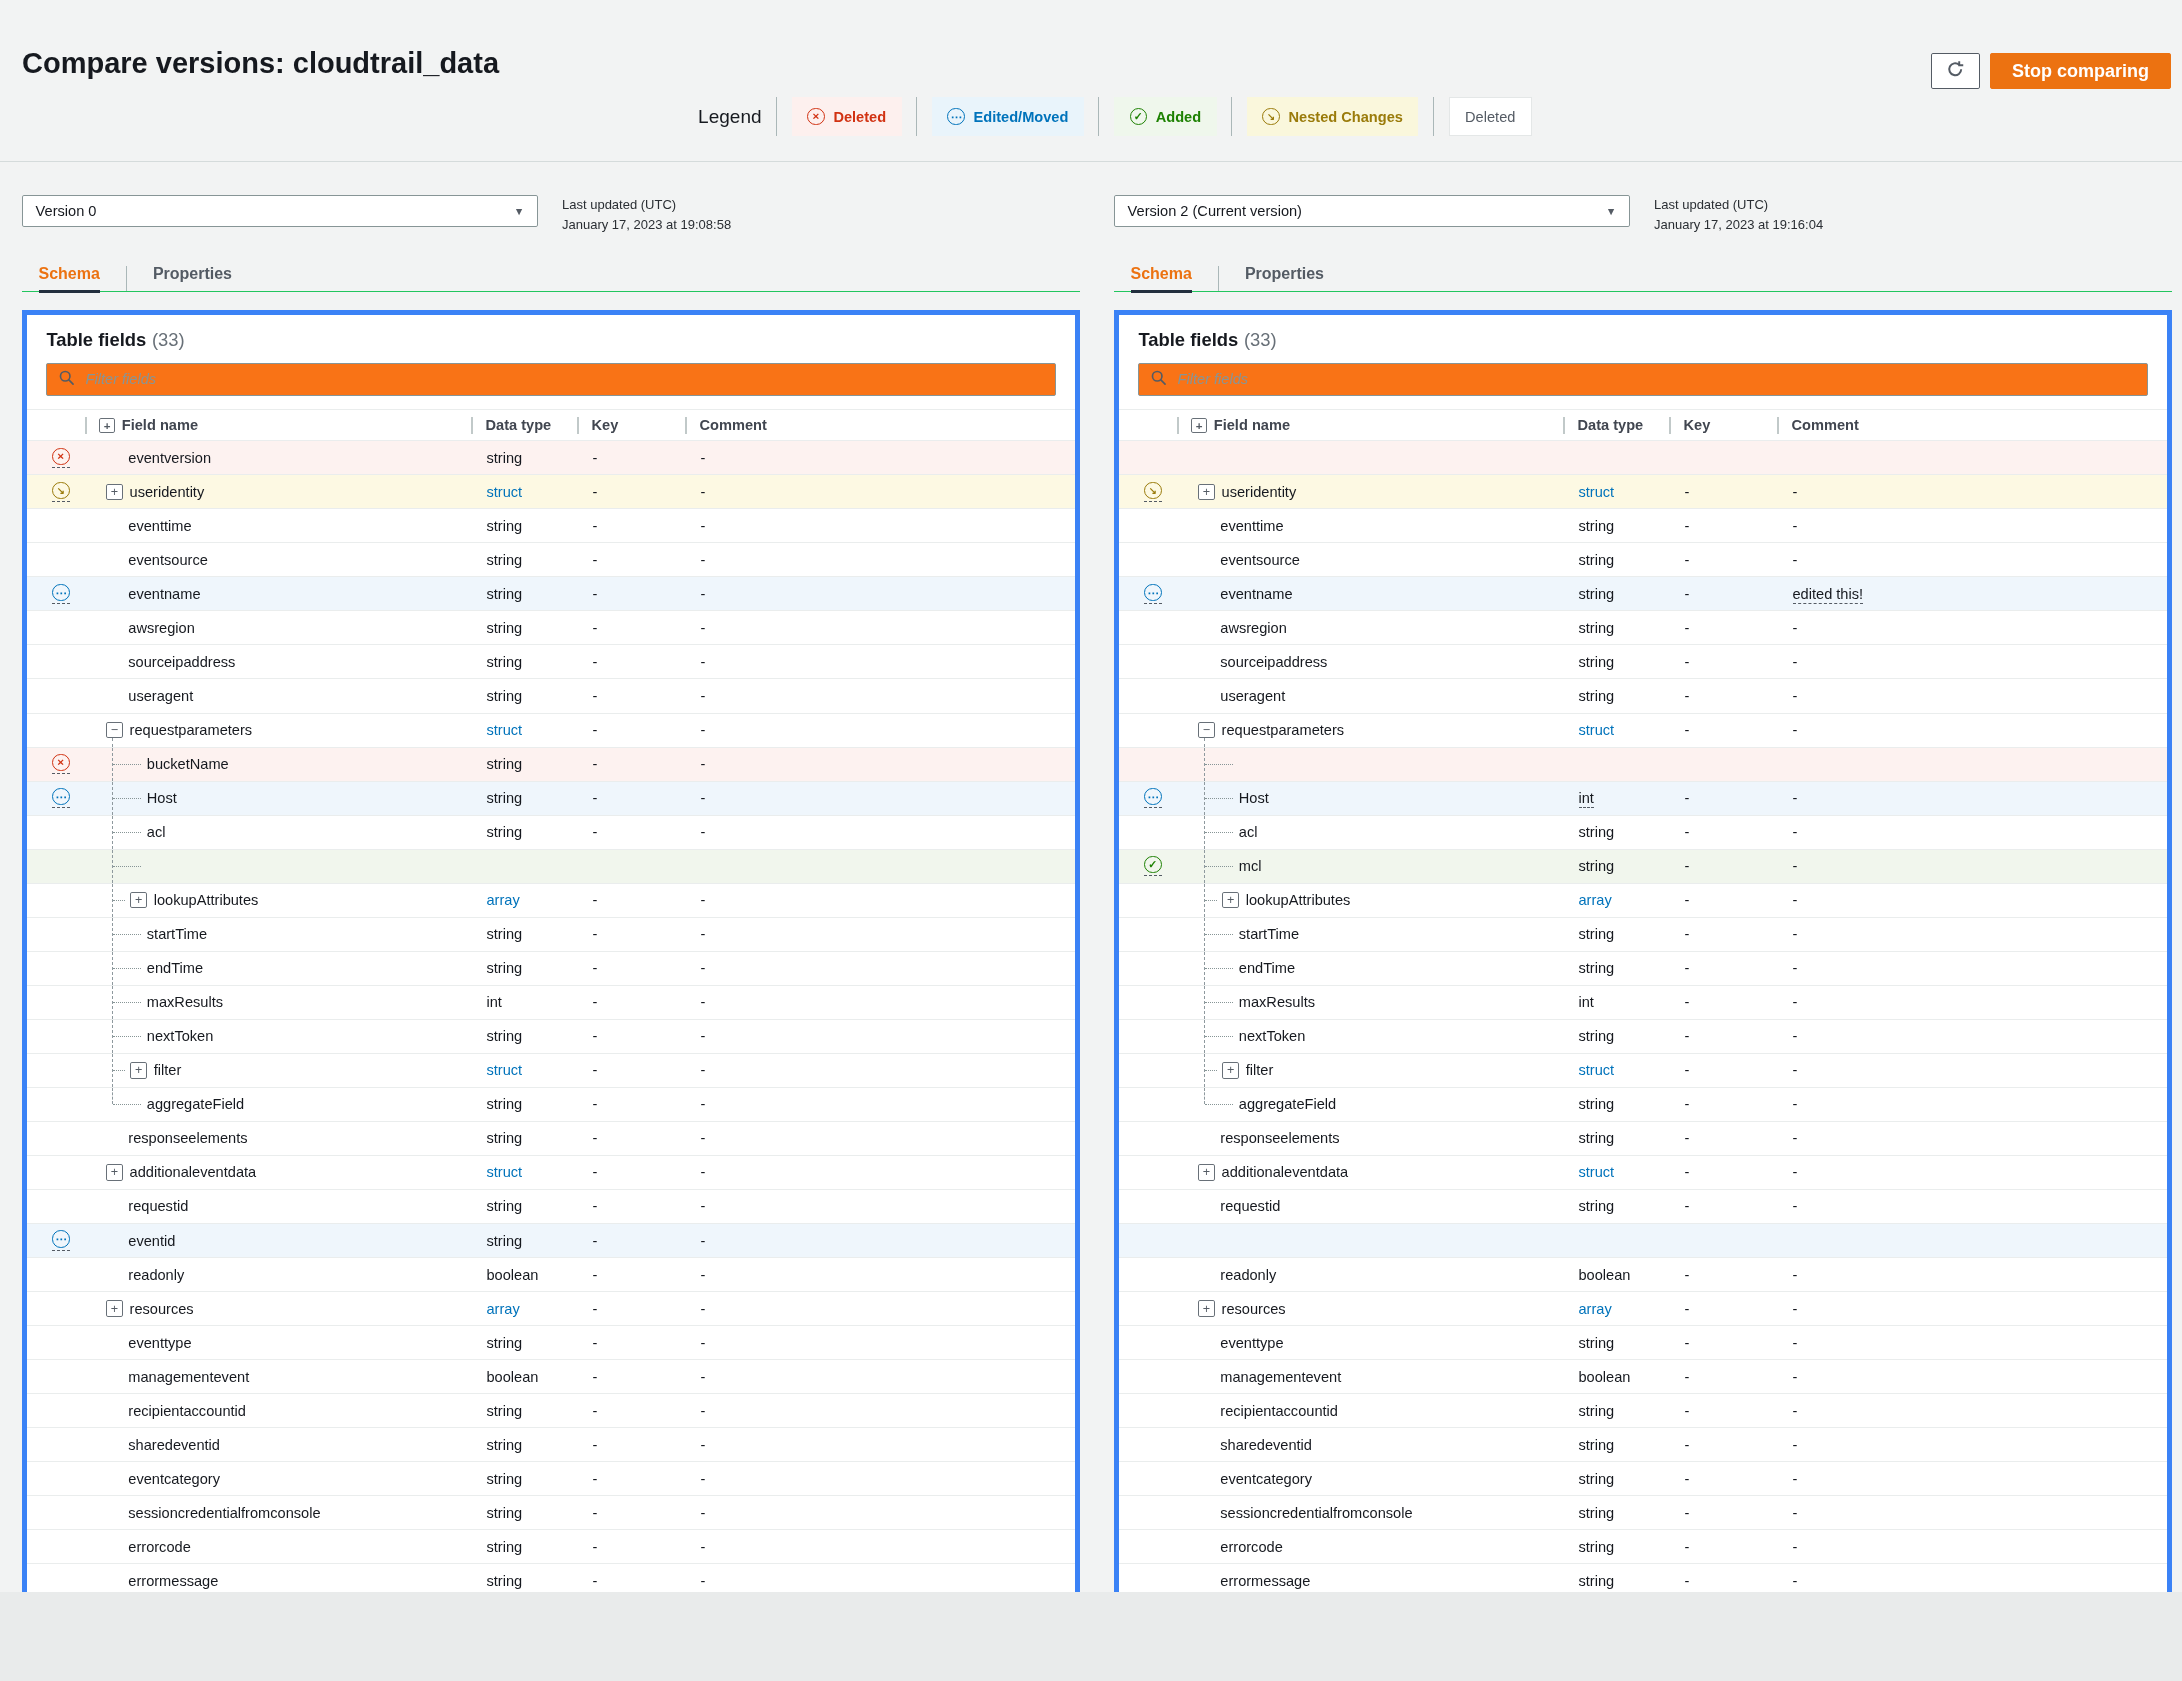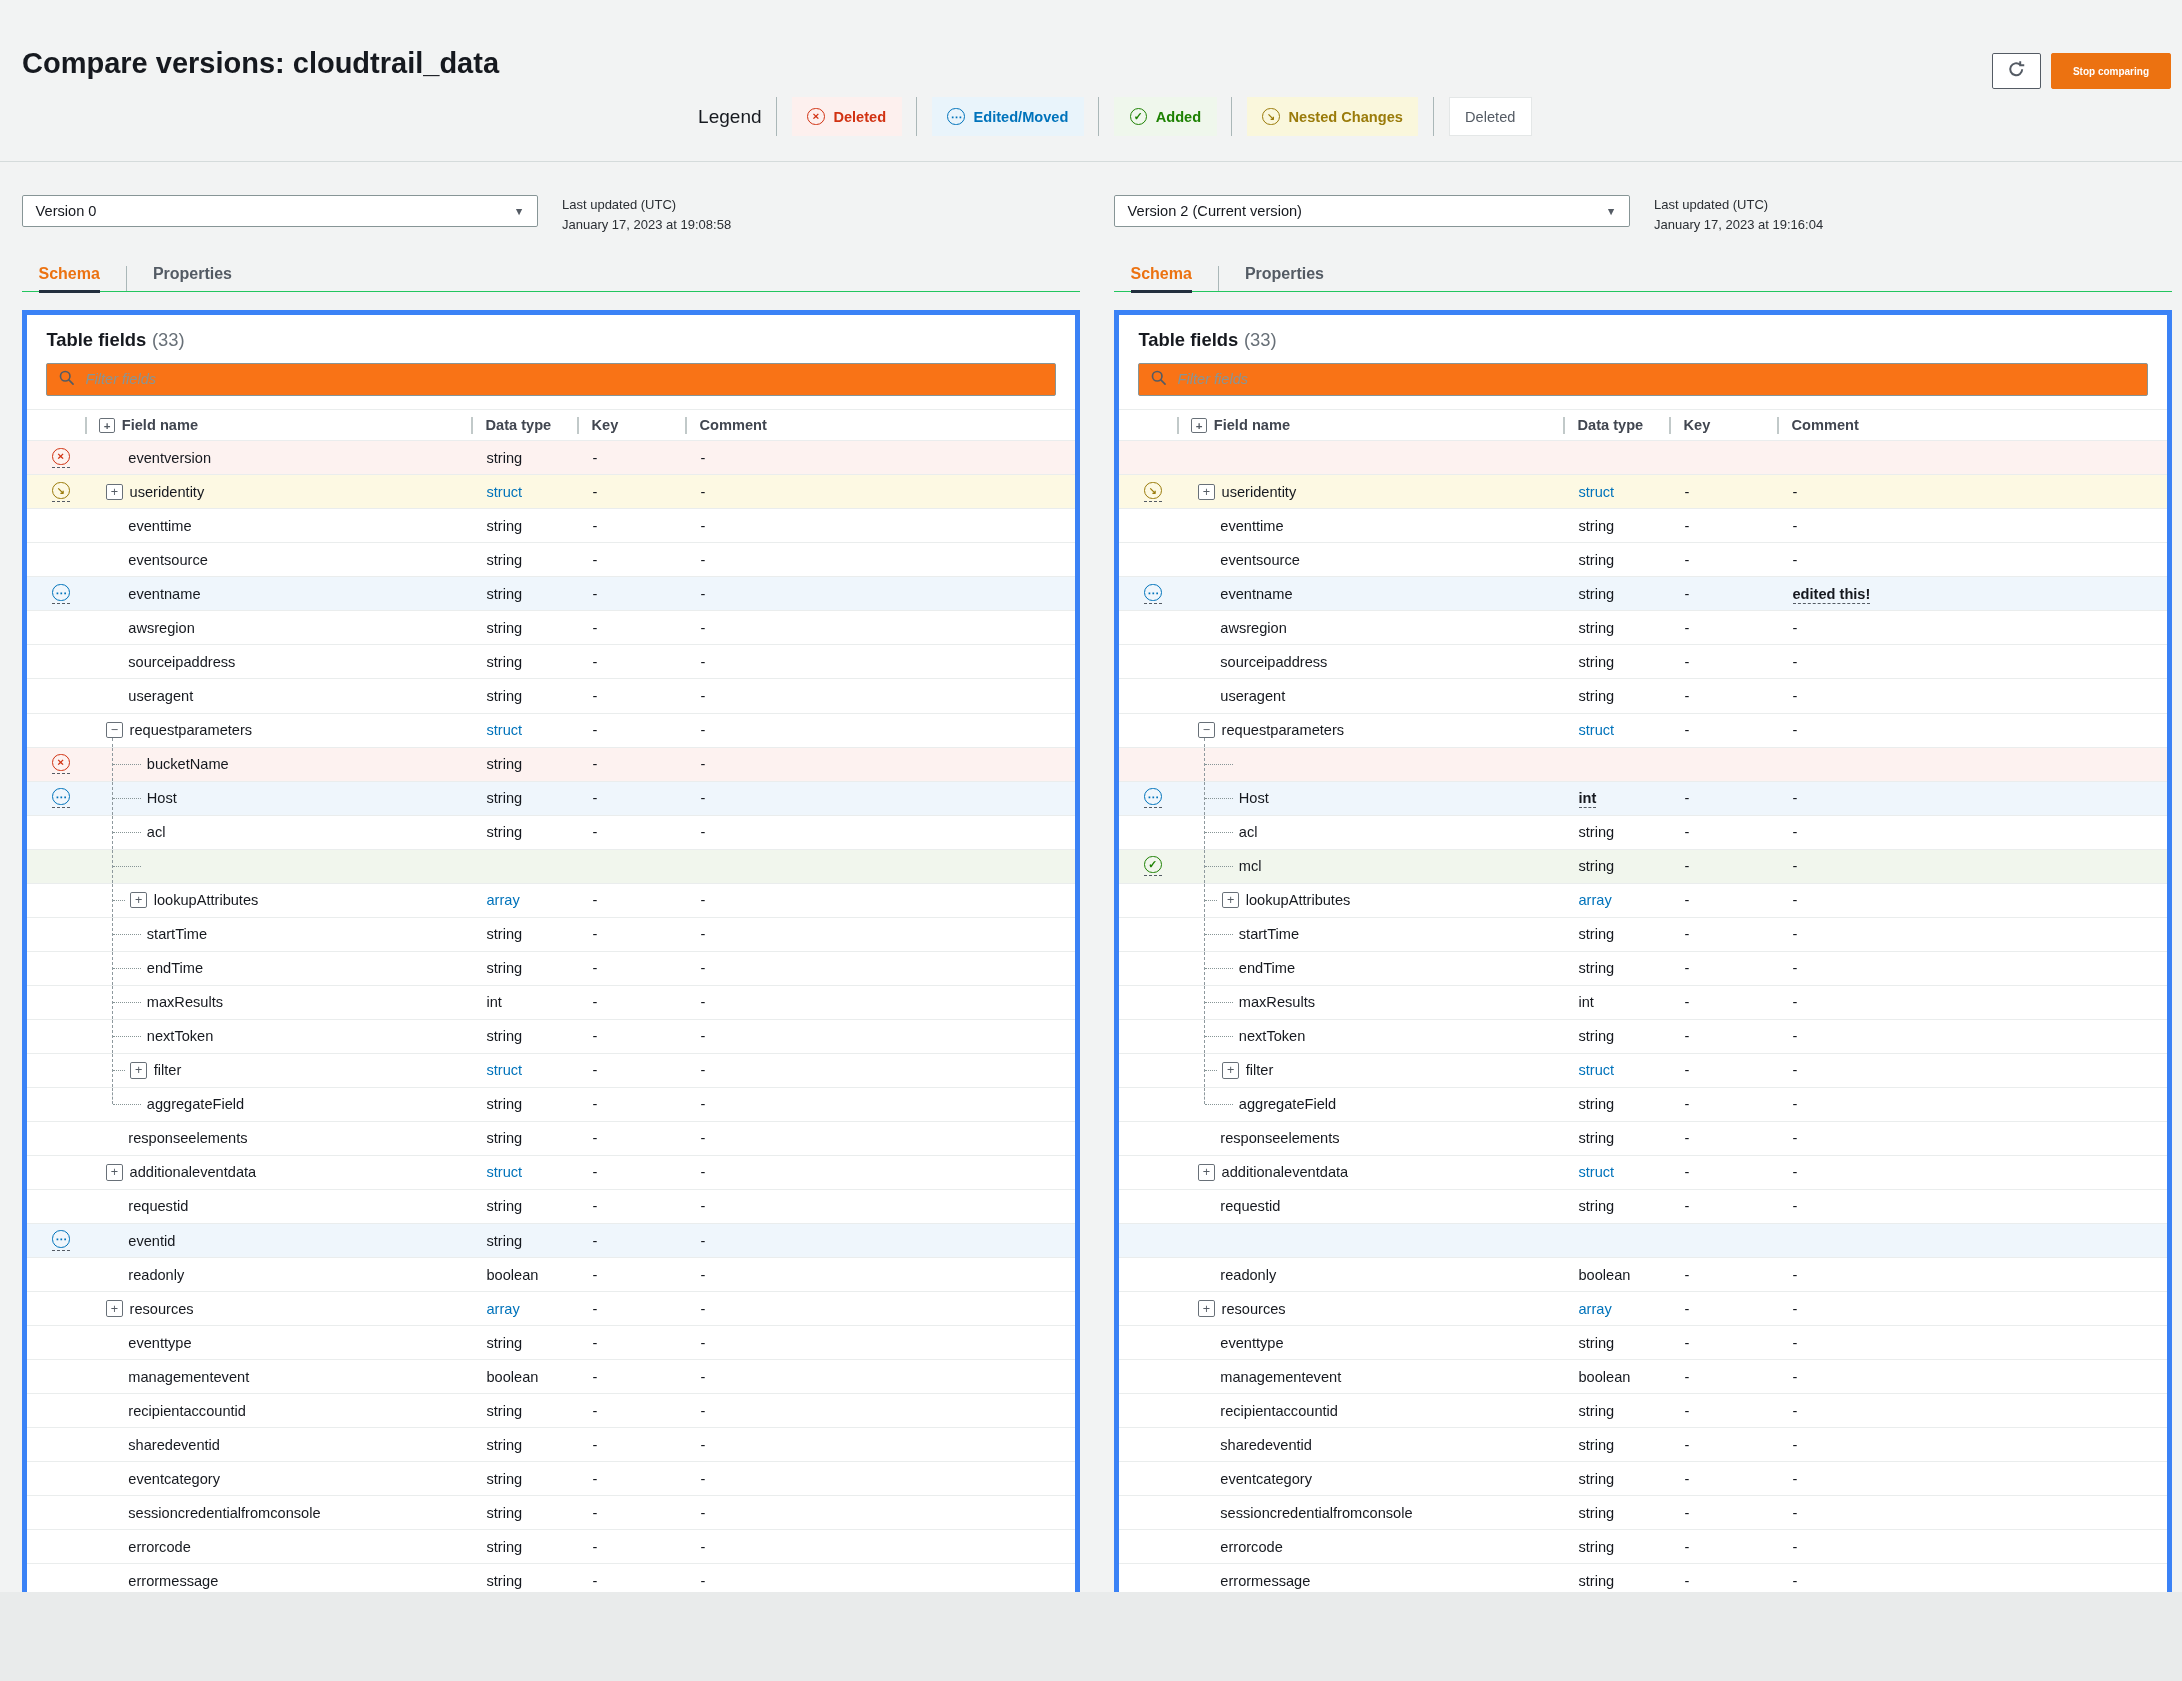--- a/index.html
+++ b/index.html
@@ -9,21 +9,21 @@
     background:#f2f3f3; font-family:"Liberation Sans", sans-serif; color:#16191f;
     overflow: hidden;
   }
   
   .hdr { position:absolute; top:0; left:0; right:0; height:162px; border-bottom:1px solid #d5dbdb; }
   .hdr h1 { position:absolute; left:22px; top:47px; font-size:29px; font-weight:700; color:#16191f; }
   .hdr-actions { position:absolute; top:53px; right:10.7px; display:flex; gap:9.7px; align-items:center; }
   .btn-ghost { width:49px; height:36px; background:#fff; border:1px solid #545b64; border-radius:1.9px;
     display:flex; align-items:center; justify-content:center; color:#545b64; cursor:pointer; }
   .btn-primary { height:36px; background:#ec7211; border:1px solid #ec7211; border-radius:1.9px;
-    color:#fff; font-weight:700; font-size:10px; padding:0 21.3px; display:flex; align-items:center; cursor:pointer;
+    color:#fff; font-weight:700; font-size:18px; padding:0 21.3px; display:flex; align-items:center; cursor:pointer;
     font-family:"Liberation Sans",sans-serif; }
   .legend-row { position:absolute; top:97px; left:0; right:0; display:flex; justify-content:center; align-items:center; }
   .legend-label { font-size:19px; color:#16191f;padding-left:48px; }
   .legend-divider { width:1px; height:39px; background:#aab7b8; margin:0 14.6px; }
   .badge { height:39px; display:flex; align-items:center; gap:8.7px; padding:0 15.5px; font-size:14.6px; font-weight:700; }
   .badge.st-deleted { background:#fdf0ee; color:#d13212; }
   .badge.st-edited  { background:#e9f4fb; color:#0073bb; }
   .badge.st-added   { background:#eff7ec; color:#1d8102; }
   .badge.st-nested  { background:#faf7dc; color:#9a7b0b; }
   .badge.st-plain   { background:#ffffff; color:#545b64; border:1px solid #e4e7e7; font-weight:400; }
@@ -81,21 +81,21 @@
   .name-cell { display:flex; align-items:center; padding-left:21.3px; white-space:nowrap; overflow:hidden; position:relative; z-index:1; }
   .name-cell.lvl1 { padding-left:28px; }
   .spacer { width:22px; flex:none; }
   .leader { width:28px; border-bottom:1.9px dotted #879596; height:0; margin-right:5.8px; flex:none; }
   .leader.short { width:11.6px; }
   .toggle { width:16.5px; height:16.5px; border:1px solid #687078; border-radius:1.9px; background:#fff; color:#545b64;
     display:inline-flex; align-items:center; justify-content:center; font-size:12.6px; margin-right:6.8px; flex:none; cursor:pointer; }
   .fname { color:#16191f; }
   .type-cell,.key-cell,.comment-cell { padding-left:15.5px; white-space:nowrap; }
   .link { color:#0073bb; cursor:pointer; }
-  .emph { font-weight:700; border-bottom:1.9px dashed #545b64; padding-bottom:1px; }
+  .emph { font-weight:400; border-bottom:1.9px dashed #545b64; padding-bottom:1px; }
 </style>
 </head>
 <body>
 
 <div class="page">
 
   <div class="hdr">
     <h1>Compare versions: cloudtrail_data</h1>
     <div class="hdr-actions">
       <button class="btn-ghost">

